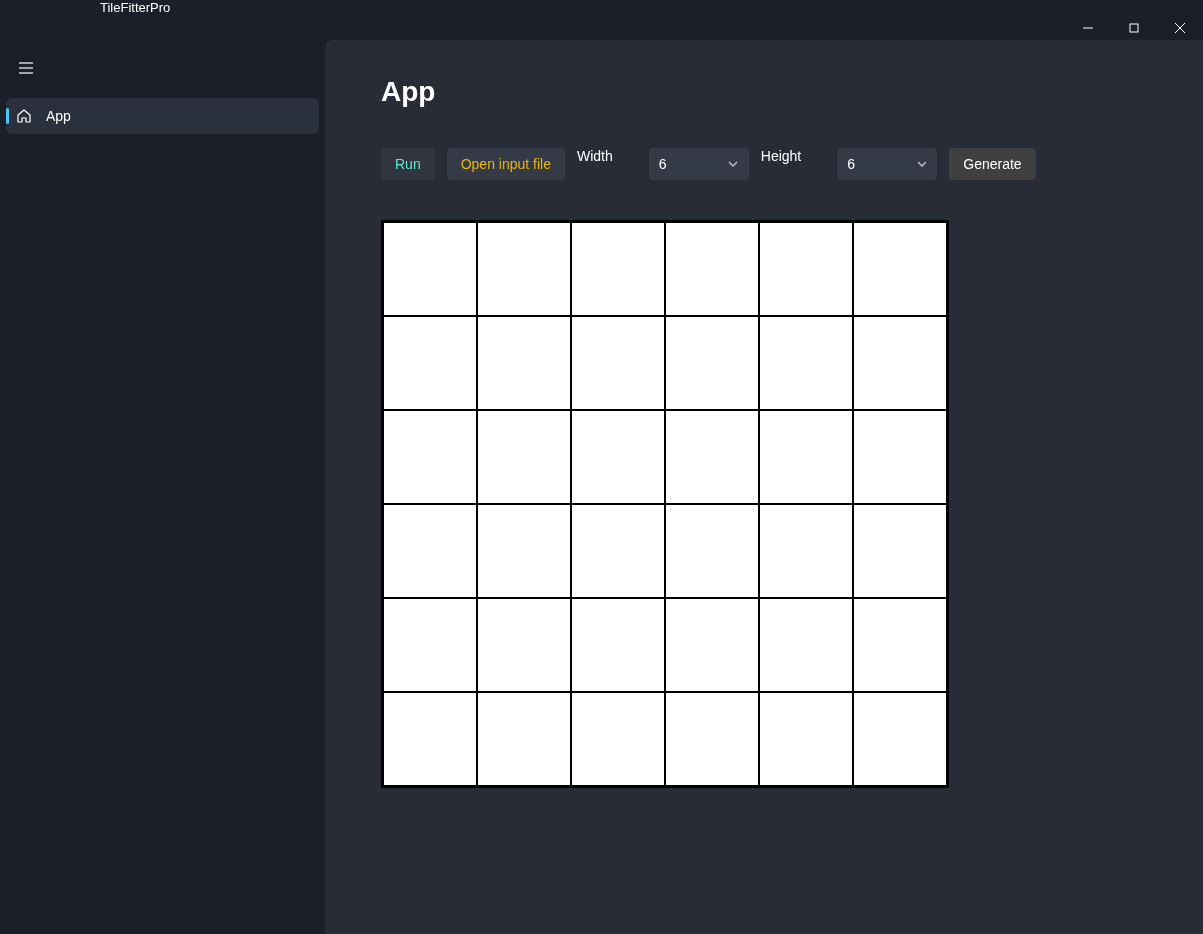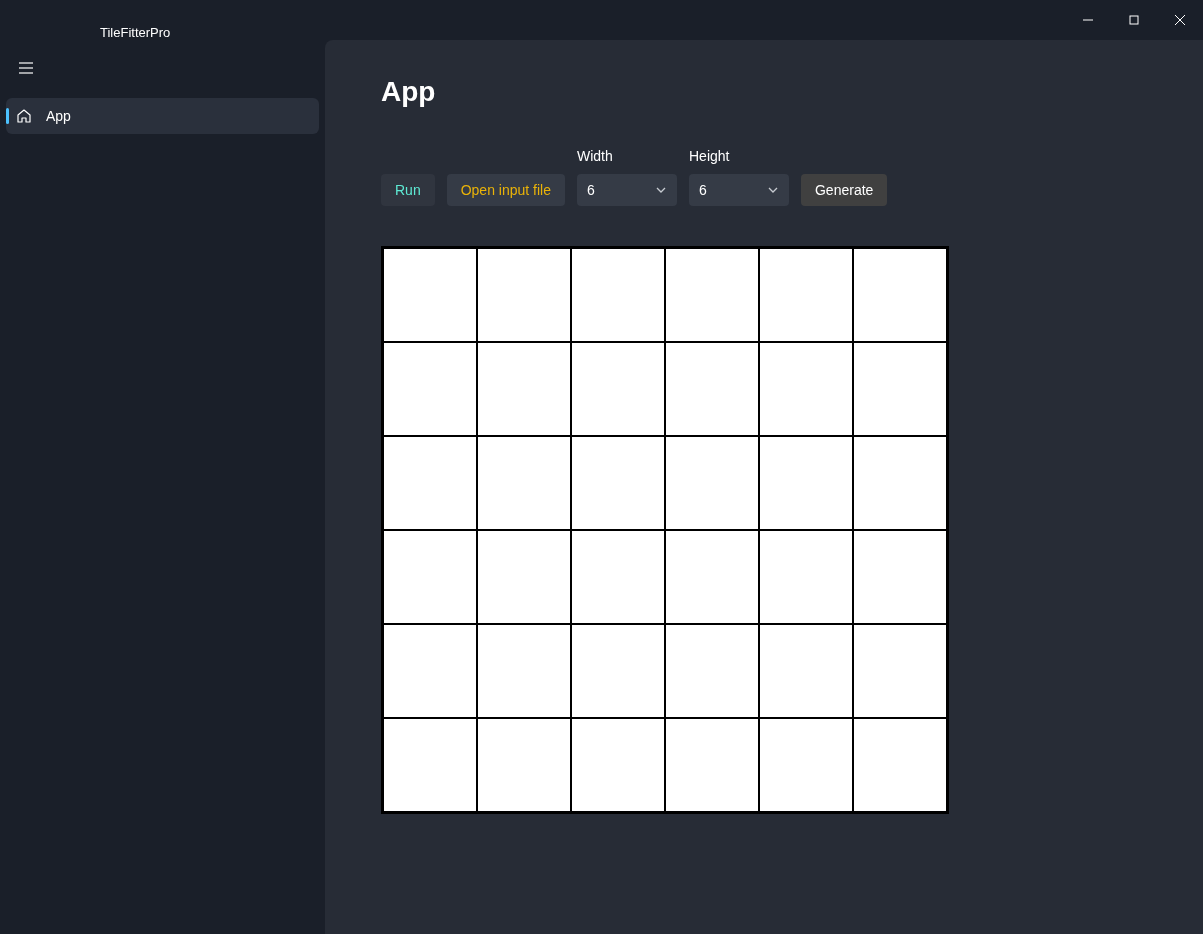--- a/index.html
+++ b/index.html
@@ -13,22 +13,23 @@
       height: 934px;
       background: #1a1f29;
       color: #ffffff;
       overflow: hidden;
       display: flex;
       flex-direction: column;
     }
     .titlebar {
       height: 40px;
       display: flex;
-      align-items: flex-end;
+      align-items: flex-start;
       background: #1a1f29;
+      flex-direction: column;
     }
     .titlebar-title {
       margin-left: 100px;
       font-size: 13px;
       color: #ffffff;
     }
     .window-controls {
       margin-left: auto;
       display: flex;
       height: 100%;
@@ -128,21 +129,22 @@
       margin-bottom: 40px;
     }
     .toolbar {
       display: flex;
       align-items: flex-end;
       gap: 12px;
       margin-bottom: 40px;
     }
     .field {
       display: flex;
-      flex-direction: column;
+      flex-direction: row;
+      gap: 36px;
     }
     .field-label {
       font-size: 14px;
       color: #ffffff;
       margin-bottom: 10px;
     }
     .btn {
       height: 32px;
       padding: 0 14px;
       border: none;

